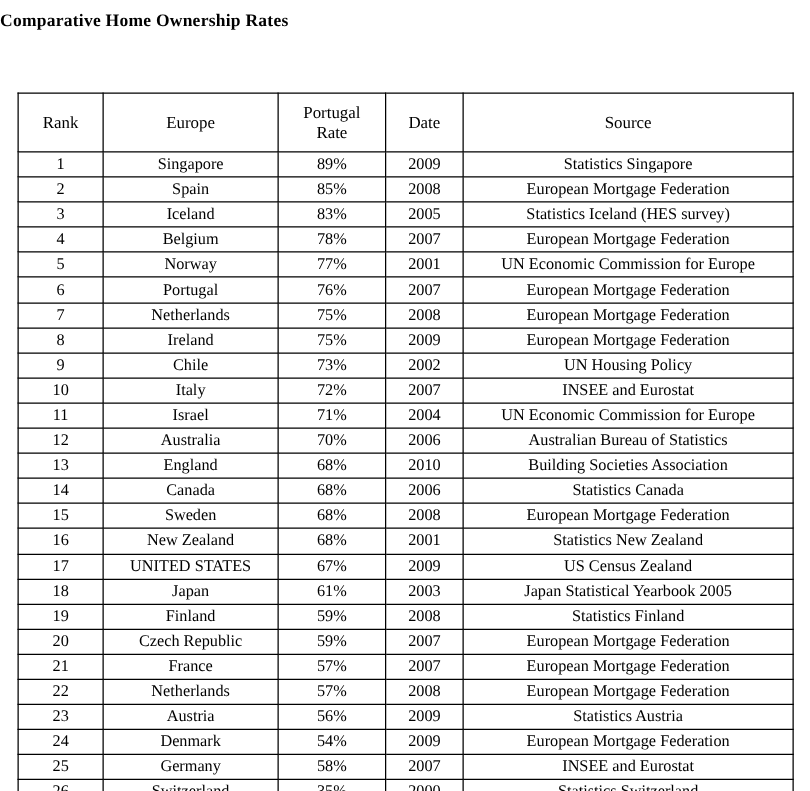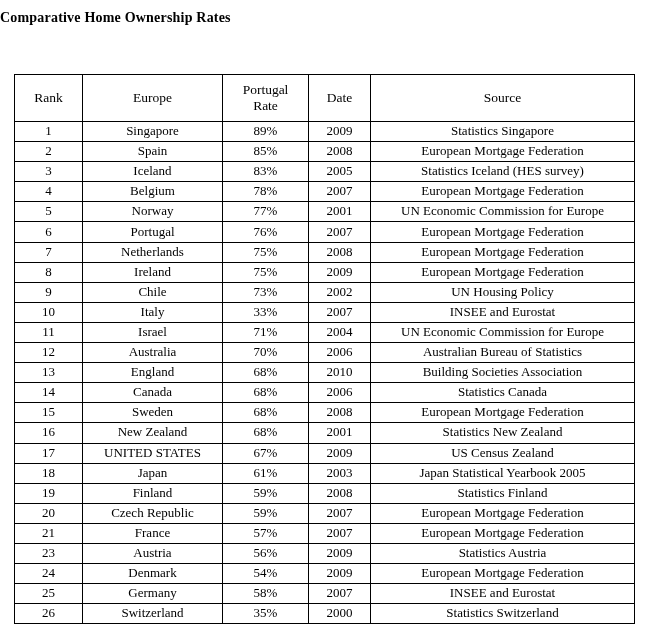--- a/index.html
+++ b/index.html
@@ -158,21 +158,21 @@
           <tr>
             <td>9</td>
             <td>Chile</td>
             <td>73%</td>
             <td>2002</td>
             <td>UN Housing Policy</td>
           </tr>
           <tr>
             <td>10</td>
             <td>Italy</td>
-            <td>33%</td>
+            <td>72%</td>
             <td>2007</td>
             <td>INSEE and Eurostat</td>
           </tr>
           <tr>
             <td>11</td>
             <td>Israel</td>
             <td>71%</td>
             <td>2004</td>
             <td>UN Economic Commission for Europe</td>
           </tr>
@@ -240,20 +240,27 @@
             <td>European Mortgage Federation</td>
           </tr>
           <tr>
             <td>21</td>
             <td>France</td>
             <td>57%</td>
             <td>2007</td>
             <td>European Mortgage Federation</td>
           </tr>
           <tr>
+            <td>22</td>
+            <td>Netherlands</td>
+            <td>57%</td>
+            <td>2008</td>
+            <td>European Mortgage Federation</td>
+          </tr>
+          <tr>
             <td>23</td>
             <td>Austria</td>
             <td>56%</td>
             <td>2009</td>
             <td>Statistics Austria</td>
           </tr>
           <tr>
             <td>24</td>
             <td>Denmark</td>
             <td>54%</td>

